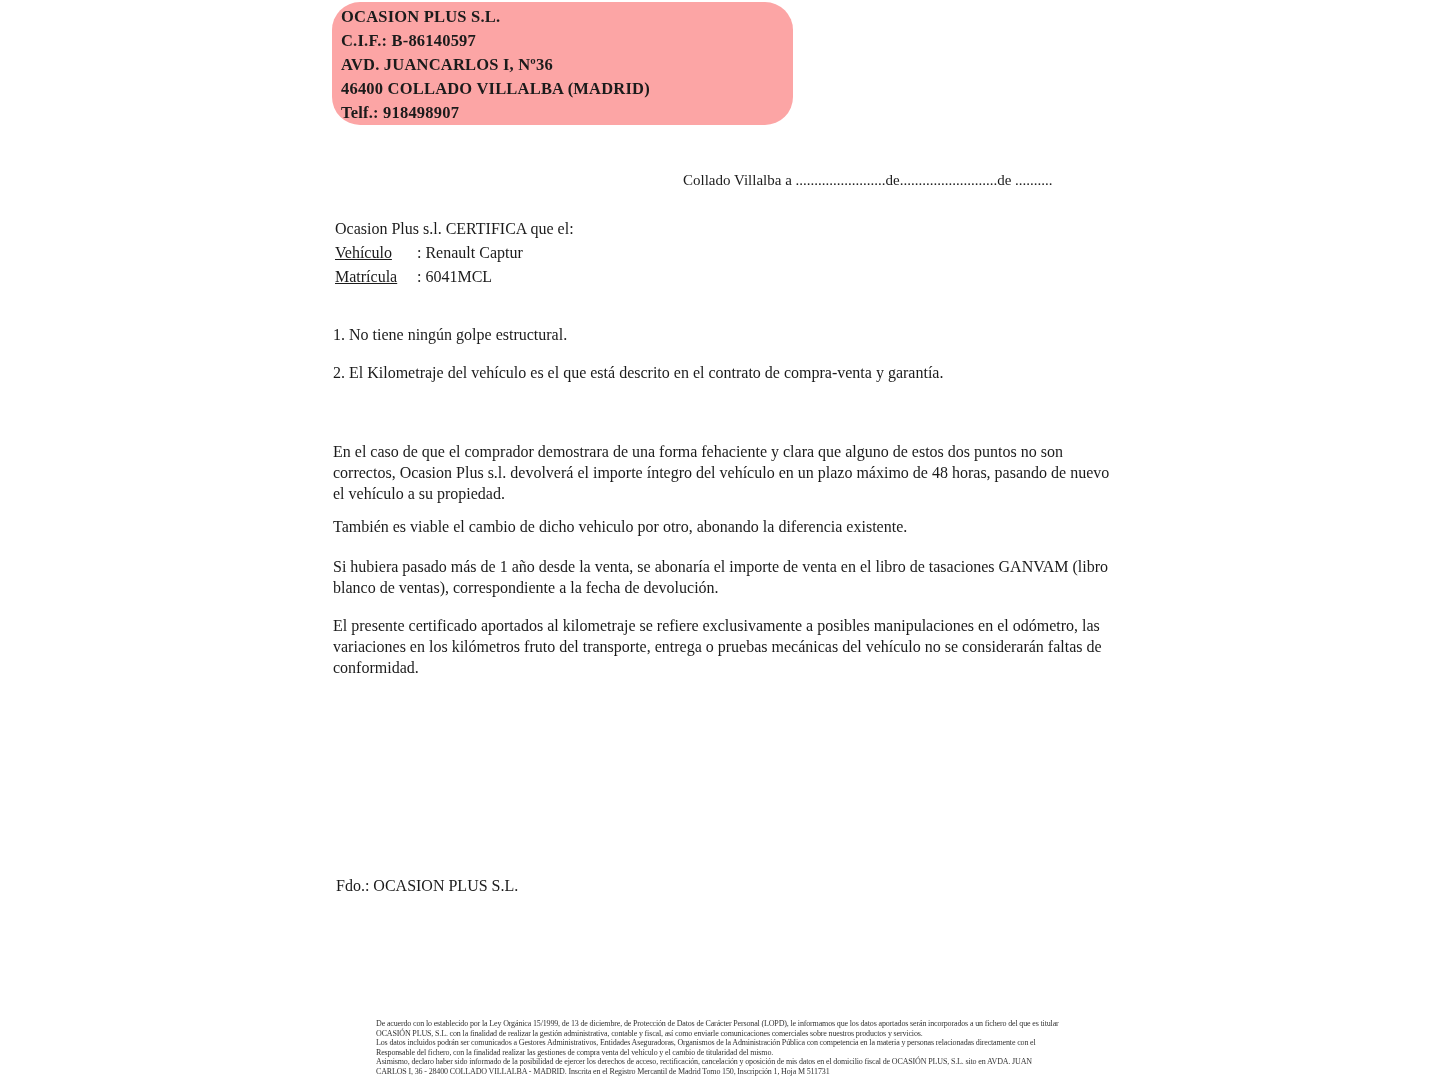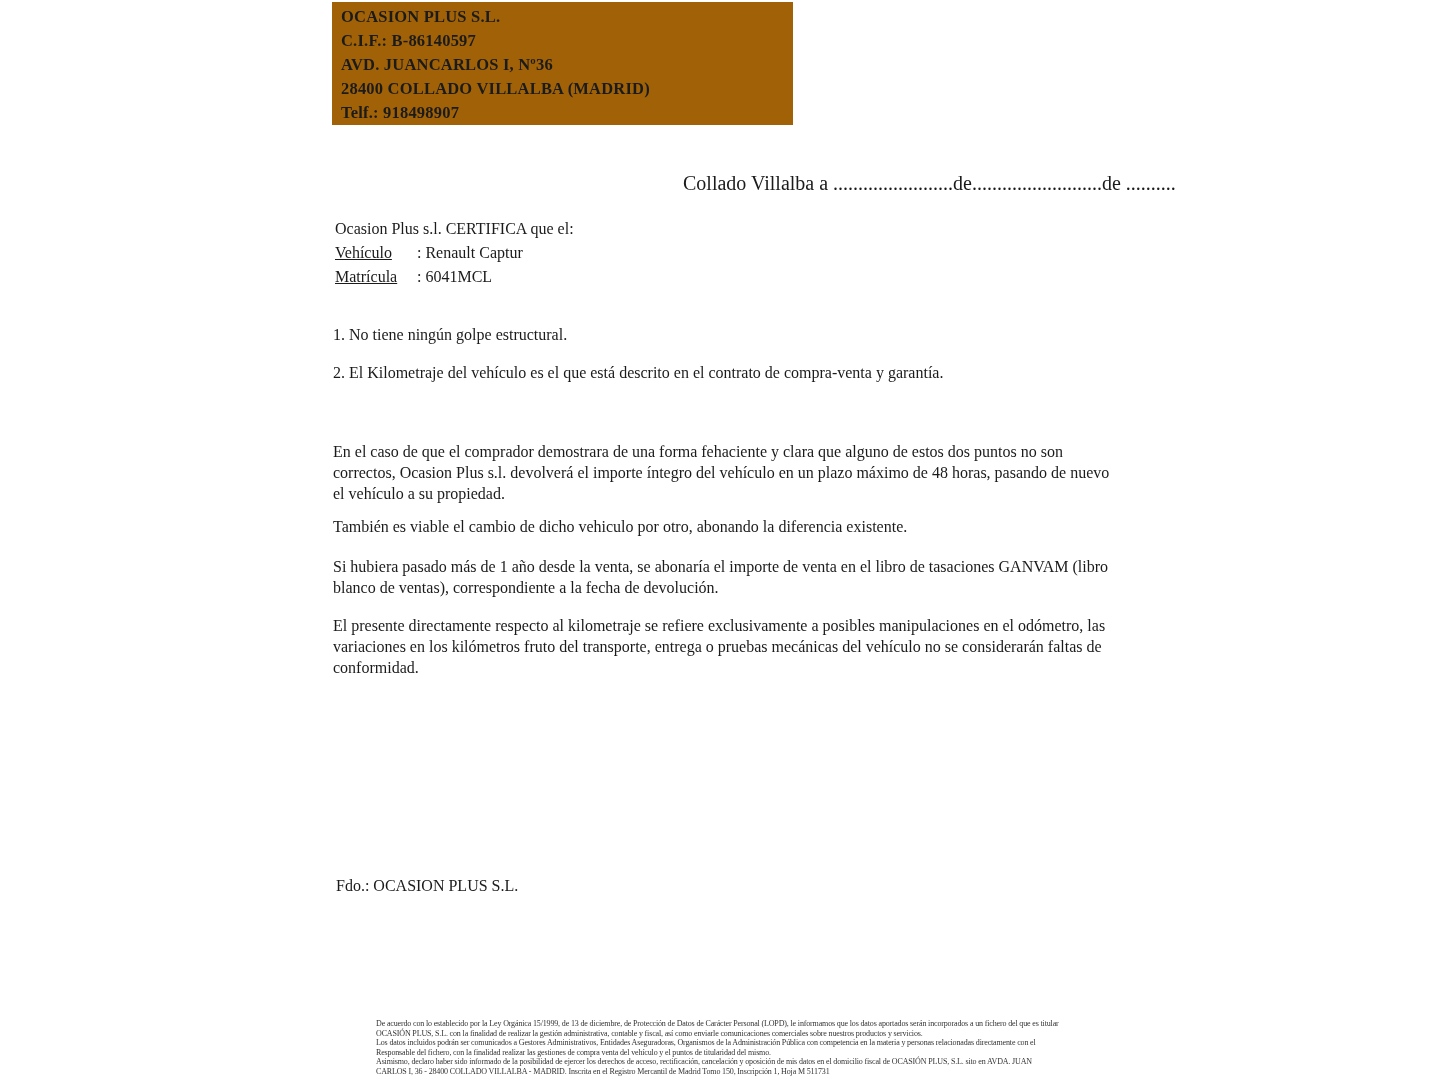--- a/index.html
+++ b/index.html
@@ -23,21 +23,21 @@
     padding: 3px 8px 0 9px;
     font-weight: bold;
     font-size: 16.5px;
     line-height: 24px;
     letter-spacing: 0.2px;
   }
   .dateline {
     position: absolute;
     left: 683px;
     top: 172px;
-    font-size: 20px;
+    font-size: 15px;
     white-space: nowrap;
   }
   .cert-block {
     position: absolute;
     left: 335px;
     top: 217px;
     font-size: 16px;
     line-height: 24px;
   }
   .cert-field-label {
@@ -74,25 +74,25 @@
     color: #333333;
     letter-spacing: -0.15px;
   }
   .legal-line { white-space: nowrap; padding-left: 44px; }
 </style>
 </head>
 <body>
 
 <div class="page">
 
-  <div class="letterhead" style="background: #a16207;">
+  <div class="letterhead" style="background: #fca5a5; border-radius: 28px;">
     <div>OCASION PLUS S.L.</div>
     <div>C.I.F.: B-86140597</div>
     <div>AVD. JUANCARLOS I, Nº36</div>
-    <div>28400 COLLADO VILLALBA (MADRID)</div>
+    <div>46400 COLLADO VILLALBA (MADRID)</div>
     <div>Telf.: 918498907</div>
   </div>
 
   <div class="dateline">Collado Villalba a ........................de..........................de ..........</div>
 
   <div class="cert-block">
     <div>Ocasion Plus s.l. CERTIFICA que el:</div>
     <div>
       <span class="cert-field-label">Vehículo</span><span>: Renault Captur</span>
     </div>
@@ -102,26 +102,26 @@
   </div>
 
   <div class="points">
     <div>1. No tiene ningún golpe estructural.</div>
     <div class="point-2">2. El Kilometraje del vehículo es el que está descrito en el contrato de compra-venta y garantía.</div>
   </div>
 
   <div class="para para-1">En el caso de que el comprador demostrara de una forma fehaciente y clara que alguno de estos dos puntos no son correctos, Ocasion Plus s.l. devolverá el importe íntegro del vehículo en un plazo máximo de 48 horas, pasando de nuevo el vehículo a su propiedad.</div>
   <div class="para para-2">También es viable el cambio de dicho vehiculo por otro, abonando la diferencia existente.</div>
   <div class="para para-3">Si hubiera pasado más de 1 año desde la venta, se abonaría el importe de venta en el libro de tasaciones GANVAM (libro blanco de ventas), correspondiente a la fecha de devolución.</div>
-  <div class="para para-4">El presente directamente respecto al kilometraje se refiere exclusivamente a posibles manipulaciones en el odómetro, las variaciones en los kilómetros fruto del transporte, entrega o pruebas mecánicas del vehículo no se considerarán faltas de conformidad.</div>
+  <div class="para para-4">El presente certificado aportados al kilometraje se refiere exclusivamente a posibles manipulaciones en el odómetro, las variaciones en los kilómetros fruto del transporte, entrega o pruebas mecánicas del vehículo no se considerarán faltas de conformidad.</div>
 
   <div class="signature">Fdo.: OCASION PLUS S.L.</div>
 
   <div class="legal-footer">
     <div class="legal-line">De acuerdo con lo establecido por la Ley Orgánica 15/1999, de 13 de diciembre, de Protección de Datos de Carácter Personal (LOPD), le informamos que los datos aportados serán incorporados a un fichero del que es titular</div>
     <div class="legal-line">OCASIÓN PLUS, S.L. con la finalidad de realizar la gestión administrativa, contable y fiscal, así como enviarle comunicaciones comerciales sobre nuestros productos y servicios.</div>
     <div class="legal-line">Los datos incluidos podrán ser comunicados a Gestores Administrativos, Entidades Aseguradoras, Organismos de la Administración Pública con competencia en la materia y personas relacionadas directamente con el</div>
-    <div class="legal-line">Responsable del fichero, con la finalidad realizar las gestiones de compra venta del vehículo y el puntos de titularidad del mismo.</div>
+    <div class="legal-line">Responsable del fichero, con la finalidad realizar las gestiones de compra venta del vehículo y el cambio de titularidad del mismo.</div>
     <div class="legal-line">Asimismo, declaro haber sido informado de la posibilidad de ejercer los derechos de acceso, rectificación, cancelación y oposición de mis datos en el domicilio fiscal de OCASIÓN PLUS, S.L. sito en AVDA. JUAN</div>
     <div class="legal-line">CARLOS I, 36 - 28400 COLLADO VILLALBA - MADRID. Inscrita en el Registro Mercantil de Madrid Tomo 150, Inscripción 1, Hoja M 511731</div>
   </div>
 
 </div>
 
 </body></html>

